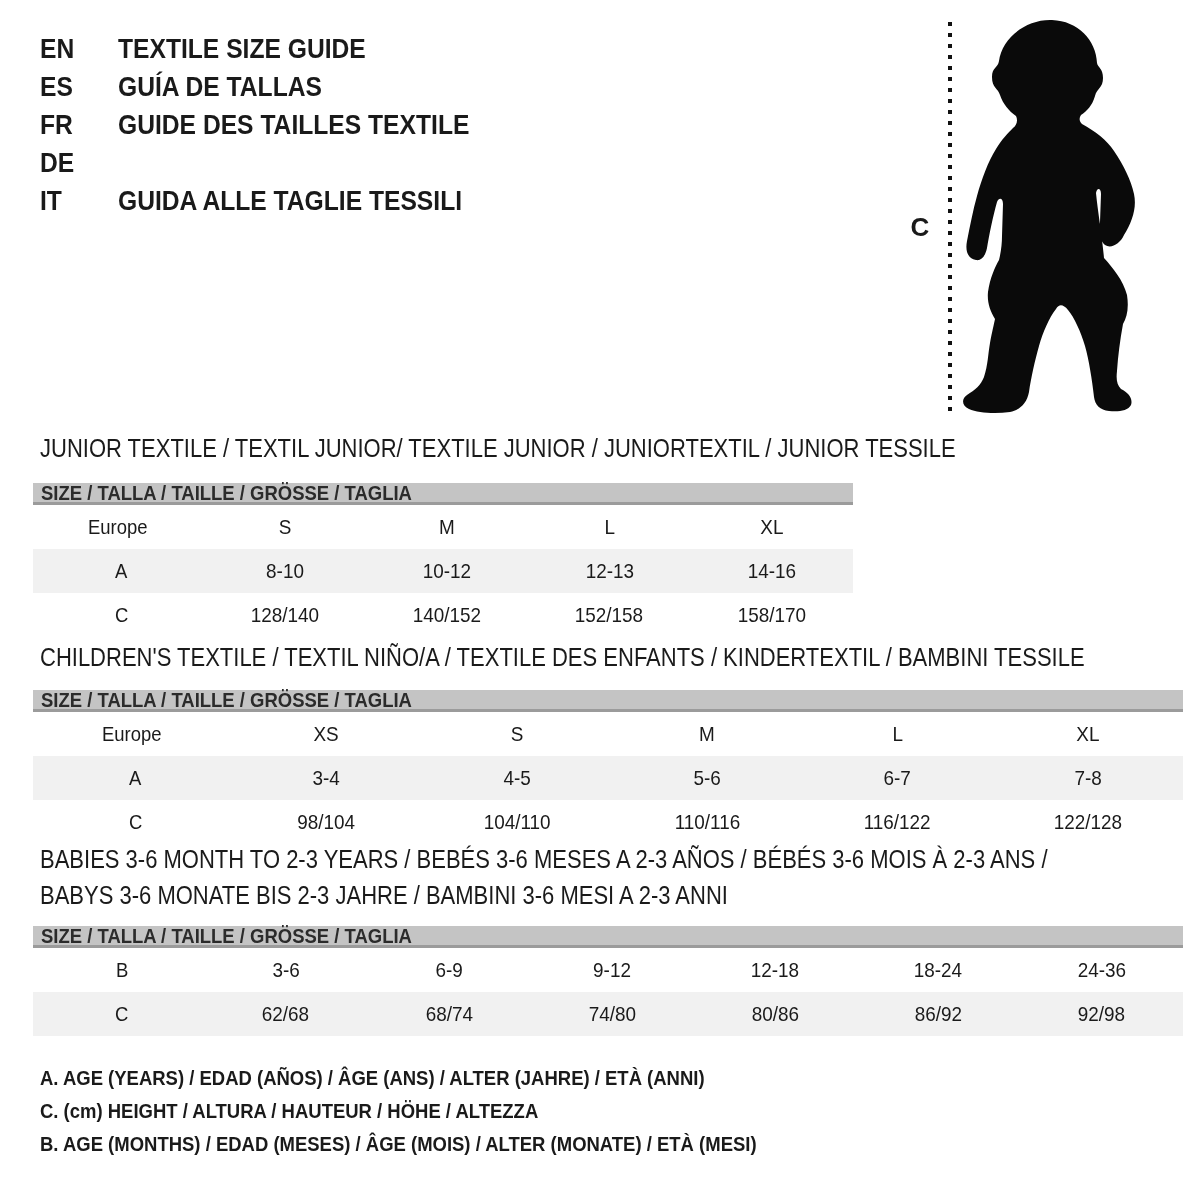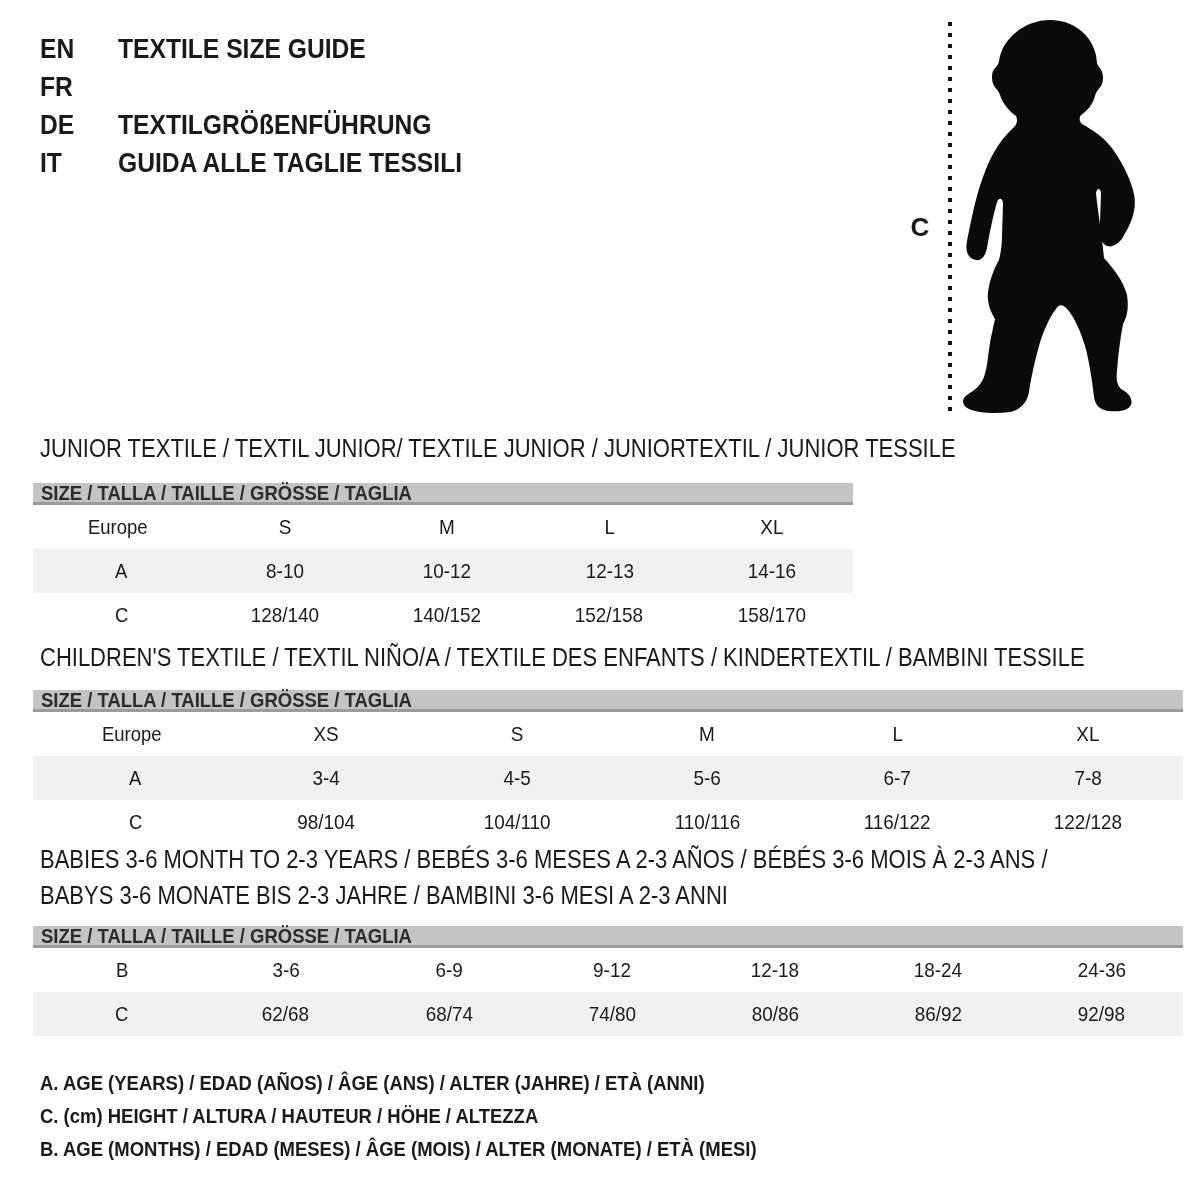--- a/index.html
+++ b/index.html
@@ -27,39 +27,43 @@
     background:#c4c4c4; border-bottom:3px solid #9b9b9b; box-sizing:border-box;
     height:22px; display:flex; align-items:center; padding-left:8px;
     font-weight:700; font-size:21px; color:#2b2b2b;
   }
   .trow { display:flex; height:44px; align-items:center; font-size:21px; }
   .trow.alt { background:#f1f1f1; }
   .row-label { width:105px; padding-left:8px; box-sizing:border-box; text-align:left; }
   .cell { flex:1; text-align:center; }
 
   
-  .legend-line { height:33px; display:flex; align-items:center; font-weight:700; font-size:21px; }
+  .legend-line { height:33px; display:flex; align-items:flex-start; font-weight:700; font-size:21px; }
 
   
   .measure-label { font-weight:700; font-size:26px; width:36px; text-align:center; }
 </style>
 </head>
 <body>
 
 <div class="abs" style="left:40px; top:33px;">
   <div class="lang-row">
     <span class="lang-code"><span class="cx">EN</span></span>
     <span class="lang-label"><span class="cx">TEXTILE SIZE GUIDE</span></span>
   </div>
   <div class="lang-row">
+    <span class="lang-code"><span class="cx">ES</span></span>
+    <span class="lang-label"><span class="cx">GUÍA DE TALLAS</span></span>
+  </div>
+  <div class="lang-row">
     <span class="lang-code"><span class="cx">FR</span></span>
+    <span class="lang-label"><span class="cx">GUIDE DES TAILLES TEXTILE</span></span>
   </div>
   <div class="lang-row">
     <span class="lang-code"><span class="cx">DE</span></span>
-    <span class="lang-label"><span class="cx">TEXTILGRÖßENFÜHRUNG</span></span>
   </div>
   <div class="lang-row">
     <span class="lang-code"><span class="cx">IT</span></span>
     <span class="lang-label"><span class="cx">GUIDA ALLE TAGLIE TESSILI</span></span>
   </div>
 </div>
 
 <div class="abs" style="left:900px; top:8px; width:240px; height:420px;">
   <span class="measure-label abs" style="left:2px; top:204px;">C</span>
   <svg width="240" height="420" viewBox="0 0 240 420">

